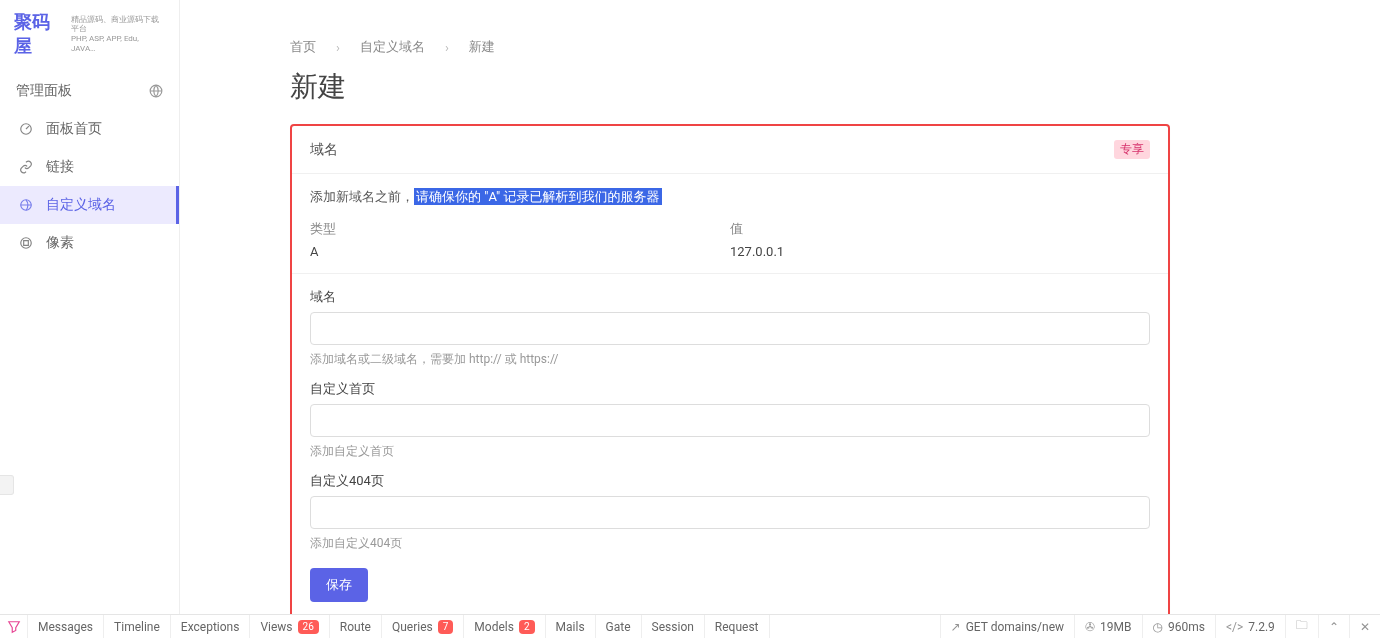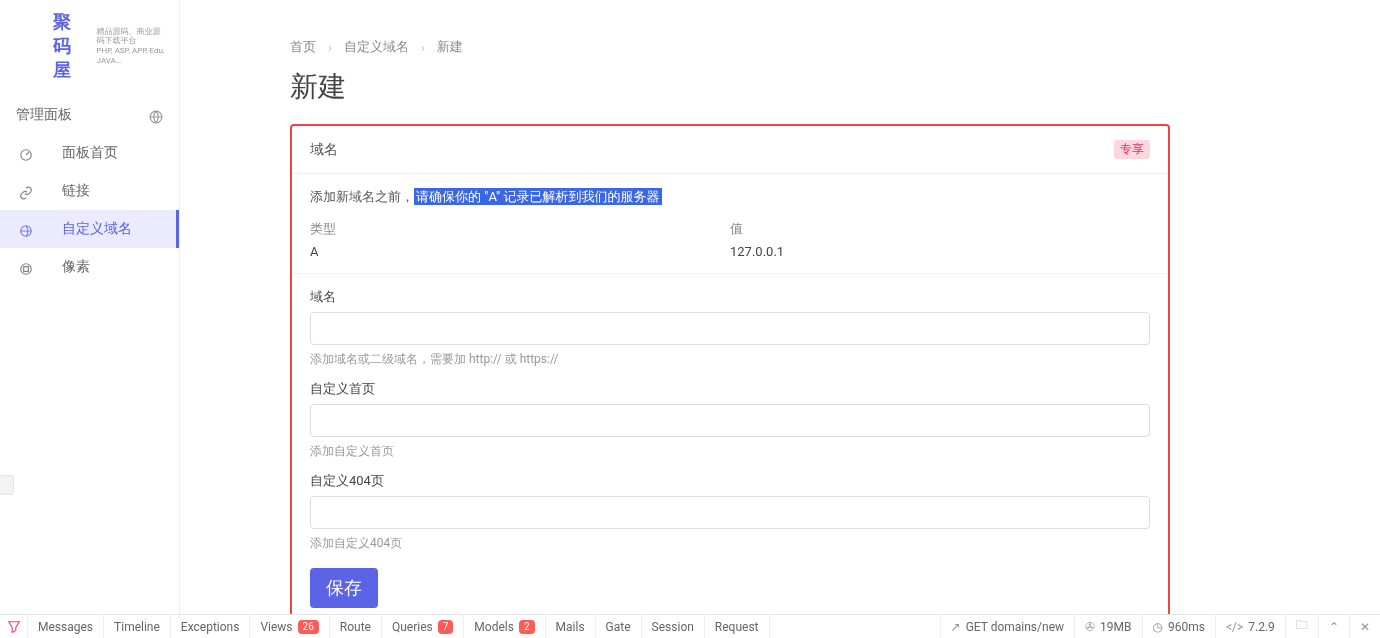--- a/index.html
+++ b/index.html
@@ -1,54 +1,54 @@
 <!DOCTYPE html>
 <html><head>
 <meta charset="utf-8">
 <style>
 * { margin: 0; padding: 0; box-sizing: border-box; }
 body { font-family: -apple-system, BlinkMacSystemFont, "Segoe UI", Roboto, "Helvetica Neue", Arial, sans-serif; font-size: 14px; color: #333; background: #fff; overflow-x: hidden; }
 .app { display: flex; min-height: 100vh; }
 
 
 .sidebar { width: 180px; background: #fff; border-right: 1px solid #eee; display: flex; flex-direction: column; position: relative; }
-.logo-area { padding: 10px 14px; display: flex; align-items: center; gap: 8px; margin-left: 39px; }
+.logo-area { padding: 10px 14px; display: flex; align-items: center; gap: 8px; }
 .logo-text { color: #5b63e6; font-weight: 700; font-size: 18px; }
 .logo-sub { font-size: 8px; color: #999; line-height: 1.2; }
-.panel-header { display: flex; align-items: flex-end; justify-content: space-between; padding: 14px 16px 10px; color: #666; font-size: 14px; }
+.panel-header { display: flex; align-items: flex-start; justify-content: space-between; padding: 14px 16px 10px; color: #666; font-size: 14px; }
 .panel-header .globe { color: #999; font-size: 14px; }
 .sidebar-nav { flex: 1; }
-.sidebar-item { display: flex; align-items: flex-end; gap: 28px; padding: 10px 18px; color: #666; cursor: pointer; text-decoration: none; }
+.sidebar-item { display: flex; align-items: flex-start; gap: 12px; padding: 10px 18px; color: #666; cursor: pointer; text-decoration: none; }
 .sidebar-item.active { background: #eceafe; color: #5b63e6; border-right: 3px solid #5b63e6; }
 .sidebar-item .ico { width: 16px; text-align: center; color: inherit; opacity: .8; }
 
 
 .main { flex: 1; padding: 0 0 60px 0; min-width: 0; }
 .content { max-width: 980px; margin: 0 auto; padding: 24px 100px 24px 0; }
-.breadcrumb { display: flex; align-items: center; gap: 12px; color: #888; font-size: 13px; padding: 14px 0 8px; }
+.breadcrumb { display: flex; align-items: center; gap: 20px; color: #888; font-size: 13px; padding: 14px 0 8px; }
 .breadcrumb a { color: #888; text-decoration: none; }
 .bc-sep { color: #bbb; }
 .page-title { font-size: 28px; font-weight: 500; color: #444; padding: 4px 0 18px; }
 
 .card { background: #fff; border: 2px solid #ef4444; border-radius: 4px; padding: 0; box-shadow: 0 1px 2px rgba(0,0,0,.02); }
 .card-header { display: flex; align-items: center; justify-content: space-between; padding: 14px 18px; }
 .card-header .title { color: #555; font-size: 14px; }
 .badge-pro { background: #ffd6de; color: #d6336c; font-size: 12px; padding: 1px 6px; border-radius: 3px; }
 .card-sec { padding: 14px 18px; border-top: 1px solid #f0f0f0; }
 .notice { color: #555; font-size: 13px; }
 .notice .hl { background: #3b67e6; color: #fff; padding: 1px 2px; }
 .table3 { display: flex; margin-top: 14px; }
 .col { flex: 1; }
 .col .th { color: #888; font-size: 13px; margin-bottom: 6px; }
 .col .td { color: #444; font-size: 13px; }
 .form-group { margin-bottom: 6px; }
 .form-group label { display: block; color: #444; font-size: 13px; margin-bottom: 6px; }
 .form-group input { width: 100%; border: 1px solid #ddd; border-radius: 4px; padding: 8px 10px; font-size: 13px; outline: none; }
 .help { font-size: 12px; color: #999; margin-top: 6px; }
-.btn-primary { background: #5b63e6; color: #fff; border: none; border-radius: 4px; padding: 8px 16px; font-size: 18px; cursor: pointer; margin-top: 10px; }
+.btn-primary { background: #5b63e6; color: #fff; border: none; border-radius: 4px; padding: 8px 16px; font-size: 13px; cursor: pointer; margin-top: 10px; }
 
 .footer-links { display: flex; gap: 28px; padding: 40px 0 20px; }
 
 
 .debugbar { position: fixed; left: 0; right: 0; bottom: 0; height: 24px; background: #fff; border-top: 1px solid #e5e5e5; display: flex; align-items: stretch; font-size: 12px; color: #666; z-index: 50; }
 .db-logo { width: 28px; display:flex; align-items:center; justify-content:center; color:#e74694; border-right:1px solid #eee; }
 .db-tabs { display: flex; align-items: stretch; }
 .db-tab { padding: 0 10px; display: flex; align-items: center; gap: 5px; border-right: 1px solid #eee; cursor: pointer; }
 .db-badge { background: #ff5b57; color: #fff; border-radius: 4px; padding: 0 5px; font-size: 10px; line-height: 14px; min-width:14px; text-align:center; }
 .db-right { margin-left: auto; display: flex; align-items: stretch; }

